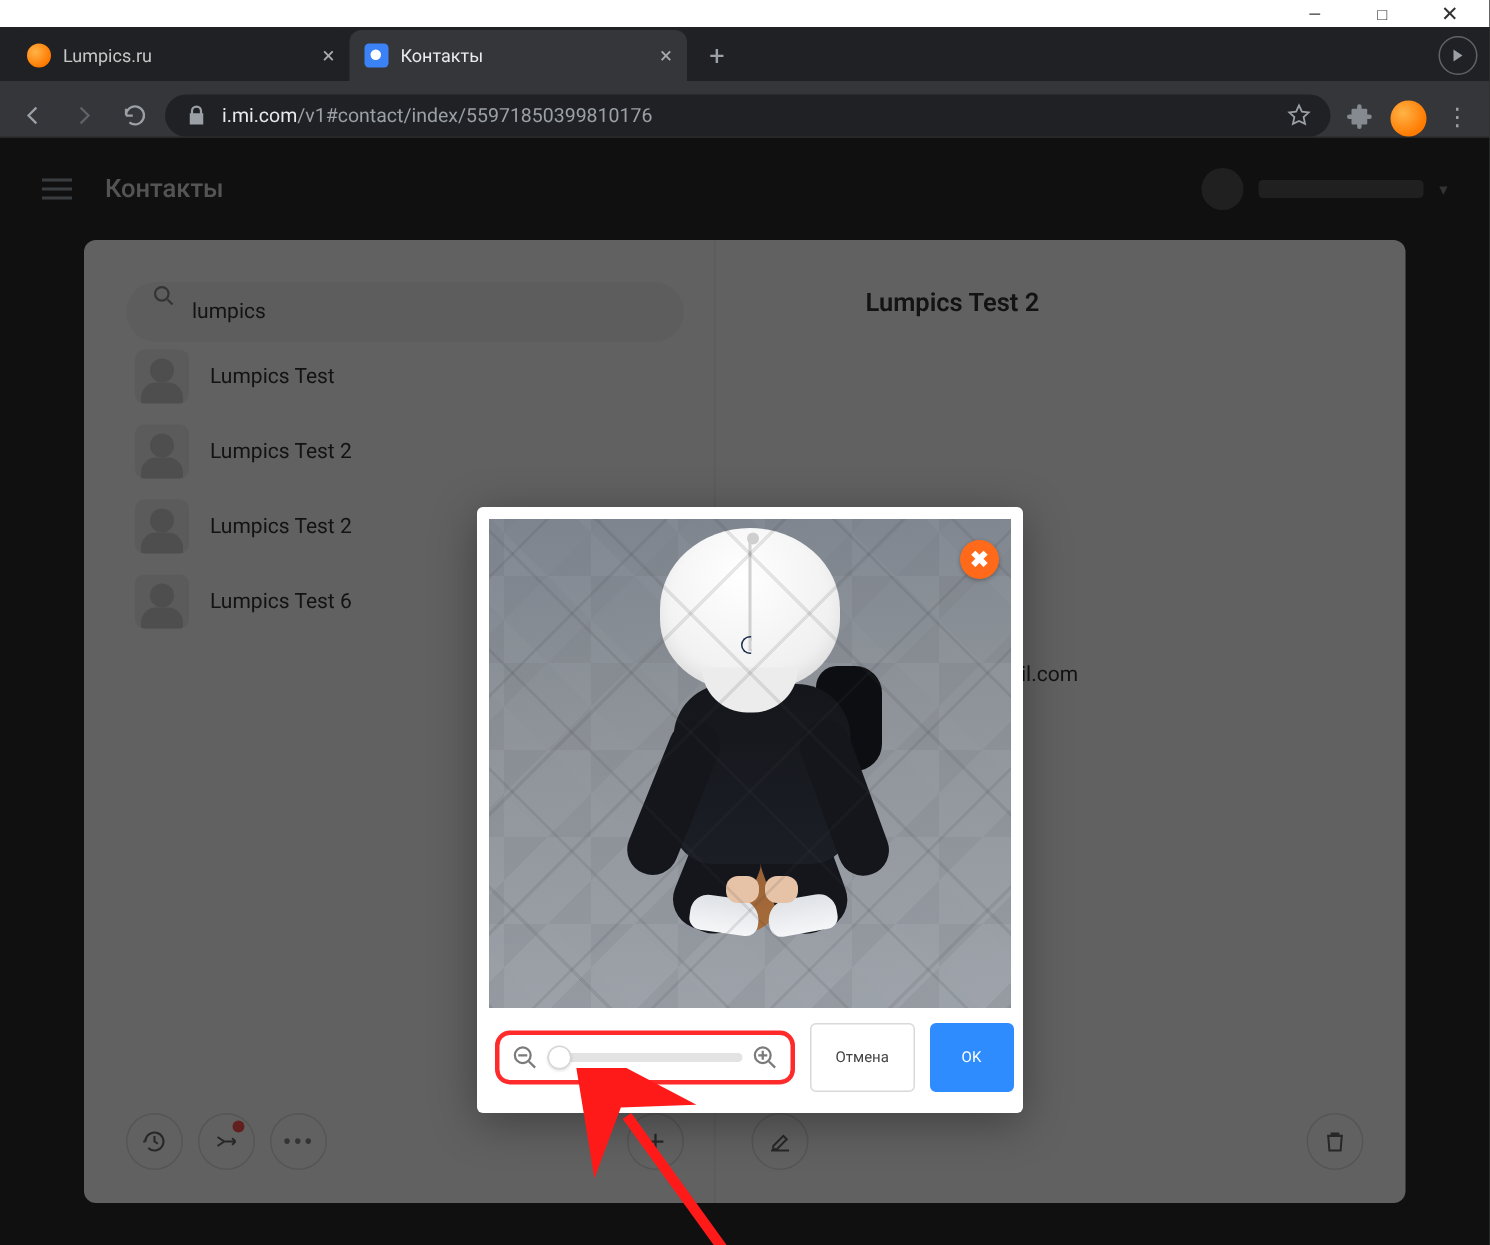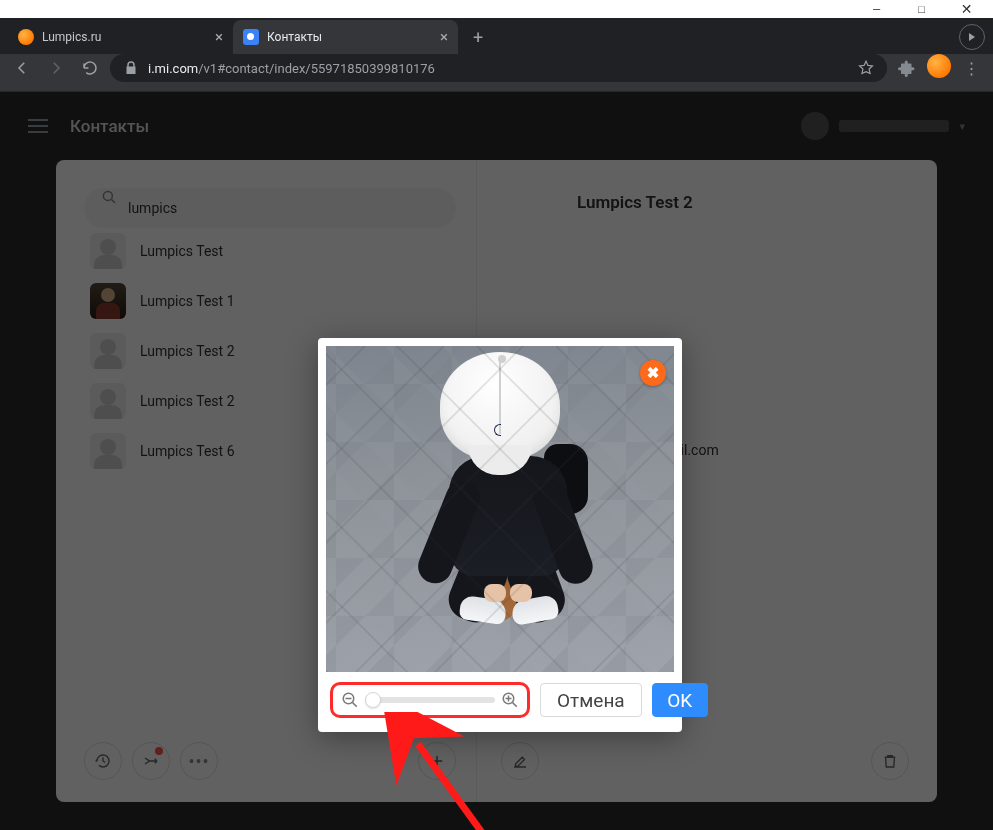--- a/index.html
+++ b/index.html
@@ -18,21 +18,21 @@
   .favicon { width: 16px; height: 16px; border-radius: 50%; flex-shrink: 0; }
   .fav-orange { background: radial-gradient(circle at 35% 35%, #ffb347, #ff7a00 70%); }
   .fav-blue { background: #3b82f6; border-radius: 3px; position: relative; }
   .fav-blue::after { content: ''; position: absolute; width: 7px; height: 7px; background: #fff; border-radius: 50%; top: 4px; left: 4px; }
   .tab .close { color: #aaa; font-size: 15px; margin-left: auto; }
   .newtab { width: 28px; height: 28px; display: flex; align-items: center; justify-content: center; color: #9aa0a6; font-size: 18px; margin-left: 6px; margin-bottom: 3px; }
   .media-icon { width: 26px; height: 26px; border-radius: 50%; border: 1px solid #5f6368; margin-left: auto; margin-right: 8px; margin-bottom: 4px; display: flex; align-items: center; justify-content: center; }
   .media-icon::after { content: ''; width: 0; height: 0; border-left: 6px solid #9aa0a6; border-top: 4px solid transparent; border-bottom: 4px solid transparent; }
 
   
-  .addrbar { height: 38px; background: #35363a; display: flex; align-items: flex-start; padding: 0 8px; gap: 6px; border-bottom: 1px solid #282828; }
+  .addrbar { height: 38px; background: #35363a; display: flex; align-items: flex-end; padding: 0 8px; gap: 6px; border-bottom: 1px solid #282828; }
   .navbtn { width: 28px; height: 28px; display: flex; align-items: center; justify-content: center; color: #9aa0a6; }
   .navbtn.disabled { color: #5f6368; }
   .url-field { flex: 1; height: 28px; background: #202124; border-radius: 14px; display: flex; align-items: center; padding: 0 12px; gap: 8px; color: #9aa0a6; font-size: 13px; }
   .lock { color: #9aa0a6; }
   .url-text { flex: 1; white-space: nowrap; overflow: hidden; }
   .url-host { color: #e8eaed; }
   .star { color: #9aa0a6; }
   .profile-icon { width: 24px; height: 24px; border-radius: 50%; background: radial-gradient(circle at 35% 35%, #ffb347, #ff7a00 70%); }
   .menu-dots { color: #9aa0a6; font-size: 16px; letter-spacing: -1px; }
 
@@ -113,21 +113,21 @@
   .hand-r { position: absolute; top: 140px; left: 86px; width: 22px; height: 18px; background: #e6c2a6; border-radius: 8px; }
   .shoe-l { position: absolute; bottom: -4px; left: 36px; width: 46px; height: 24px; background: linear-gradient(180deg,#dfe2e6,#f5f6f8); border-radius: 12px 14px 8px 8px; transform: rotate(8deg); }
   .shoe-r { position: absolute; bottom: -4px; left: 88px; width: 46px; height: 24px; background: linear-gradient(180deg,#dfe2e6,#f5f6f8); border-radius: 14px 12px 8px 8px; transform: rotate(-10deg); }
   .backpack { position: absolute; top: 92px; left: 138px; width: 44px; height: 70px; background: #0d0e11; border-radius: 14px 18px 18px 12px; }
 
   .modal-footer { display: flex; align-items: center; padding: 10px 4px 6px 4px; gap: 10px; }
   .zoom-box { display: flex; align-items: center; gap: 6px; padding: 6px 8px; border: 3px solid #ff2a2a; border-radius: 10px; }
   .zoom-icon { color: #7a7a7a; }
   .slider { width: 130px; height: 6px; background: #e3e3e3; border-radius: 3px; position: relative; }
   .slider-thumb { position: absolute; left: 0; top: -5px; width: 16px; height: 16px; border-radius: 50%; background: #fff; border: 1px solid #d6d6d6; box-shadow: 0 1px 2px rgba(0,0,0,0.12); }
-  .btn { height: 34px; padding: 0 16px; border-radius: 4px; font-size: 19px; display: flex; align-items: center; justify-content: center; cursor: pointer; }
+  .btn { height: 46px; padding: 0 16px; border-radius: 4px; font-size: 10px; display: flex; align-items: center; justify-content: center; cursor: pointer; }
   .btn-cancel { background: #fff; border: 1px solid #d9d9d9; color: #444; }
   .btn-ok { background: #2f8cff; color: #fff; border: 1px solid #2f8cff; min-width: 56px; }
 
   
   .arrow { position: absolute; left: 376px; top: 620px; width: 150px; height: 150px; pointer-events: none; }
 
   svg.icon { width: 18px; height: 18px; }
 </style>
 </head>
 <body>
@@ -211,24 +211,20 @@
             <circle cx="10.5" cy="10.5" r="6" fill="none" stroke="currentColor" stroke-width="2"></circle>
             <path stroke="currentColor" stroke-width="2" d="M20 20l-4.5-4.5"></path>
           </svg>
         <input type="text" value="lumpics" style="">
       </div>
 
       <div class="contact-list">
         <div class="contact-row">
           <div class="contact-avatar placeholder-person"></div>
           <div class="contact-name">Lumpics Test</div>
-        </div>
-        <div class="contact-row">
-          <div class="contact-avatar av-dark"></div>
-          <div class="contact-name">Lumpics Test 1</div>
         </div>
         <div class="contact-row">
           <div class="contact-avatar placeholder-person"></div>
           <div class="contact-name">Lumpics Test 2</div>
         </div>
         <div class="contact-row">
           <div class="contact-avatar placeholder-person"></div>
           <div class="contact-name">Lumpics Test 2</div>
         </div>
         <div class="contact-row">

